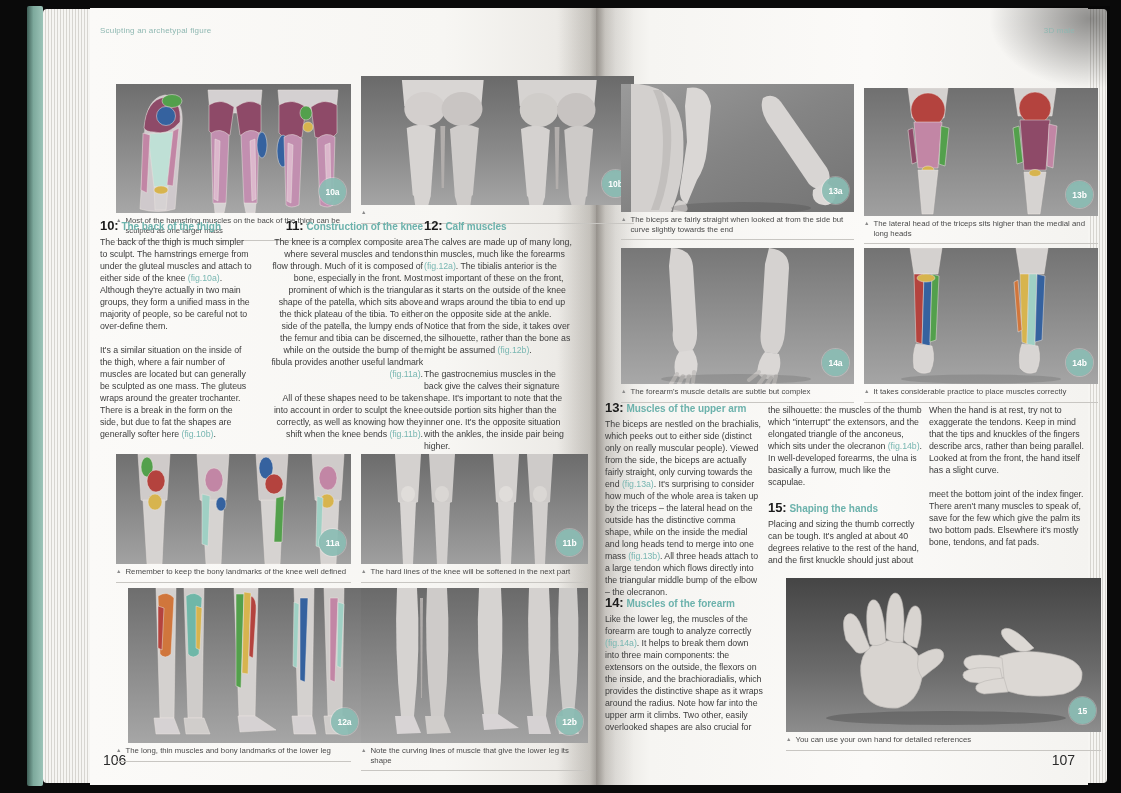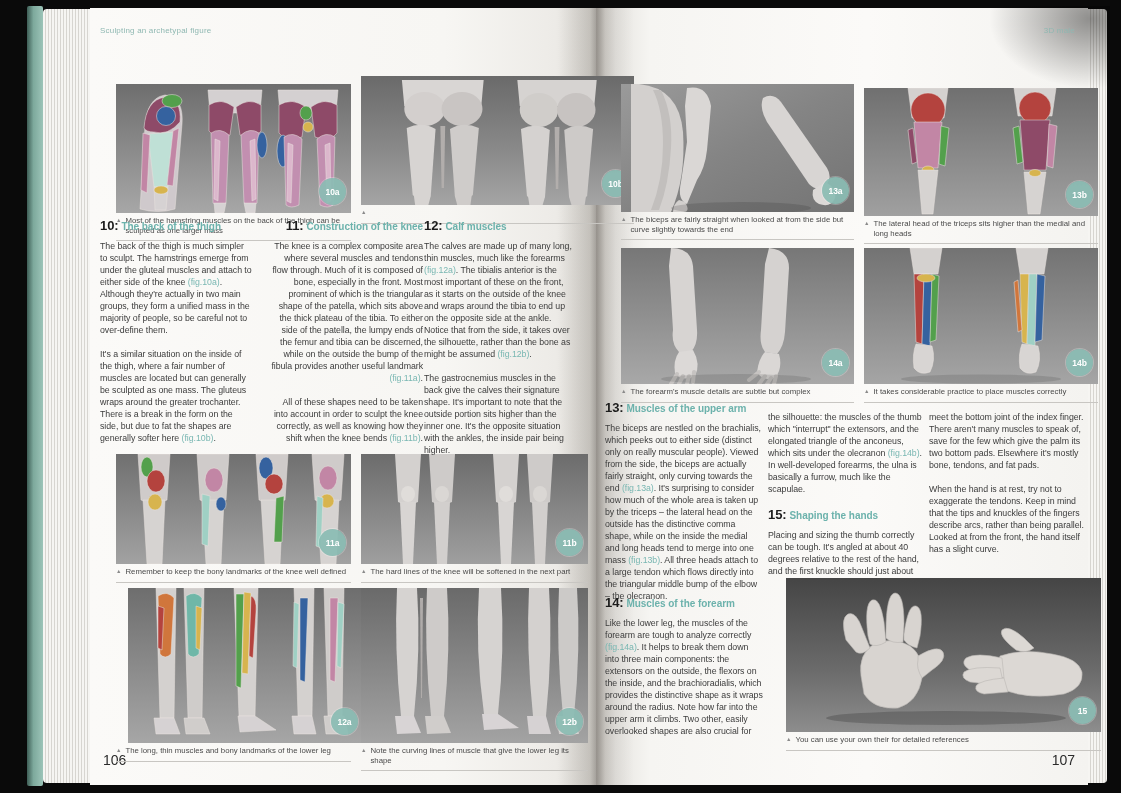--- a/index.html
+++ b/index.html
@@ -21,21 +21,21 @@
     background:linear-gradient(90deg,rgba(50,45,40,0) 0%,rgba(50,45,40,.14) 42%,rgba(35,30,25,.30) 51%,rgba(50,45,40,.10) 62%,rgba(50,45,40,0) 100%);}
   .curl-shadow{position:absolute;left:985px;top:6px;width:125px;height:85px;pointer-events:none;
     background:radial-gradient(ellipse at 85% 15%,rgba(0,0,0,.42),rgba(0,0,0,0) 68%);}
   
   .runhead{position:absolute;font-size:8px;letter-spacing:.2px;color:#8fb8b2;}
   .pagenum{position:absolute;font-size:14px;color:#2b2b2b;}
   .col{position:absolute;color:#3c3c3c;font-size:8.8px;line-height:12px;letter-spacing:-.05px;}
   .sec-head{margin:0 0 3px 0;white-space:nowrap;}
   .sec-num{font-weight:bold;font-size:13px;color:#1c1c1c;}
   .sec-title{font-size:10px;color:#6cb2ac;}
-  .para{margin:7px 0 12px 0;}
+  .para{margin:0 0 12px 0;}
   .seg-ref{color:#79b7b2;}
   
   .fig{position:absolute;margin:16px;}
   .imgwrap{position:relative;width:100%;overflow:hidden;}
   .art{width:100%;height:100%;display:block;}
   .badge{position:absolute;right:5px;bottom:8px;width:27px;height:27px;border-radius:50%;
     background:rgba(139,188,180,.93);color:#fff;font-size:8.5px;font-weight:bold;
     display:flex;align-items:center;justify-content:center;box-shadow:0 0 0 1px rgba(255,255,255,.25);}
   .cap{display:flex;gap:4px;margin-top:3px;padding-bottom:5px;border-bottom:1px solid #c8c6c2;
     font-size:7.8px;line-height:9.6px;color:#4a4a4a;}
@@ -508,38 +508,38 @@
           <path d="M230 72 Q212 58 216 52 Q222 46 238 60 L248 70 Q240 76 230 72Z"></path>
         </g>
         <ellipse cx="160" cy="140" rx="120" ry="7" fill="rgba(20,20,20,.22)"></ellipse>
       </svg>
       <div class="badge">
           <span>15</span>
         </div>
     </div>
     <figcaption class="cap">
       <span class="capmark">▲</span>
-      <span>You can use your own their for detailed references</span>
+      <span>You can use your own hand for detailed references</span>
     </figcaption>
   </figure>
 
   <div class="col" style="left:605px;top:402px;width:158px;">
     <h3 class="sec-head"><span class="sec-num">13:</span> <span class="sec-title">Muscles of the upper arm</span></h3>
     <p class="para"><span>The biceps are nestled on the brachialis, which peeks out to either side (distinct only on really muscular people). Viewed from the side, the biceps are actually fairly straight, only curving towards the end </span><span class="seg-ref">(fig.13a)</span><span>. It's surprising to consider how much of the whole area is taken up by the triceps – the lateral head on the outside has the distinctive comma shape, while on the inside the medial and long heads tend to merge into one mass </span><span class="seg-ref">(fig.13b)</span><span>. All three heads attach to a large tendon which flows directly into the triangular middle bump of the elbow – the olecranon.</span></p>
   </div>
 
   <div class="col" style="left:605px;top:597px;width:158px;">
     <h3 class="sec-head"><span class="sec-num">14:</span> <span class="sec-title">Muscles of the forearm</span></h3>
     <p class="para"><span>Like the lower leg, the muscles of the forearm are tough to analyze correctly </span><span class="seg-ref">(fig.14a)</span><span>. It helps to break them down into three main components: the extensors on the outside, the flexors on the inside, and the brachioradialis, which provides the distinctive shape as it wraps around the radius. Note how far into the upper arm it climbs. Two other, easily overlooked shapes are also crucial for</span></p>
   </div>
 
   <div class="col" style="left:768px;top:404px;width:156px;">
     <p class="para"><span>the silhouette: the muscles of the thumb which "interrupt" the extensors, and the elongated triangle of the anconeus, which sits under the olecranon </span><span class="seg-ref">(fig.14b)</span><span>. In well-developed forearms, the ulna is basically a furrow, much like the scapulae.</span></p>
     <h3 class="sec-head" style="margin-top:14px;"><span class="sec-num">15:</span> <span class="sec-title">Shaping the hands</span></h3>
     <p class="para"><span>Placing and sizing the thumb correctly can be tough. It's angled at about 40 degrees relative to the rest of the hand, and the first knuckle should just about</span></p>
   </div>
 
   <div class="col" style="left:929px;top:404px;width:155px;">
+    <p class="para"><span>When the hand is at rest, try not to exaggerate the tendons. Keep in mind that the tips and knuckles of the fingers describe arcs, rather than being parallel. Looked at from the front, the hand itself has a slight curve.</span></p>
     <p class="para"><span>meet the bottom joint of the index finger. There aren't many muscles to speak of, save for the few which give the palm its two bottom pads. Elsewhere it's mostly bone, tendons, and fat pads.</span></p>
-    <p class="para"><span>When the hand is at rest, try not to exaggerate the tendons. Keep in mind that the tips and knuckles of the fingers describe arcs, rather than being parallel. Looked at from the front, the hand itself has a slight curve.</span></p>
   </div>
 
 </div>
 
 </body></html>

